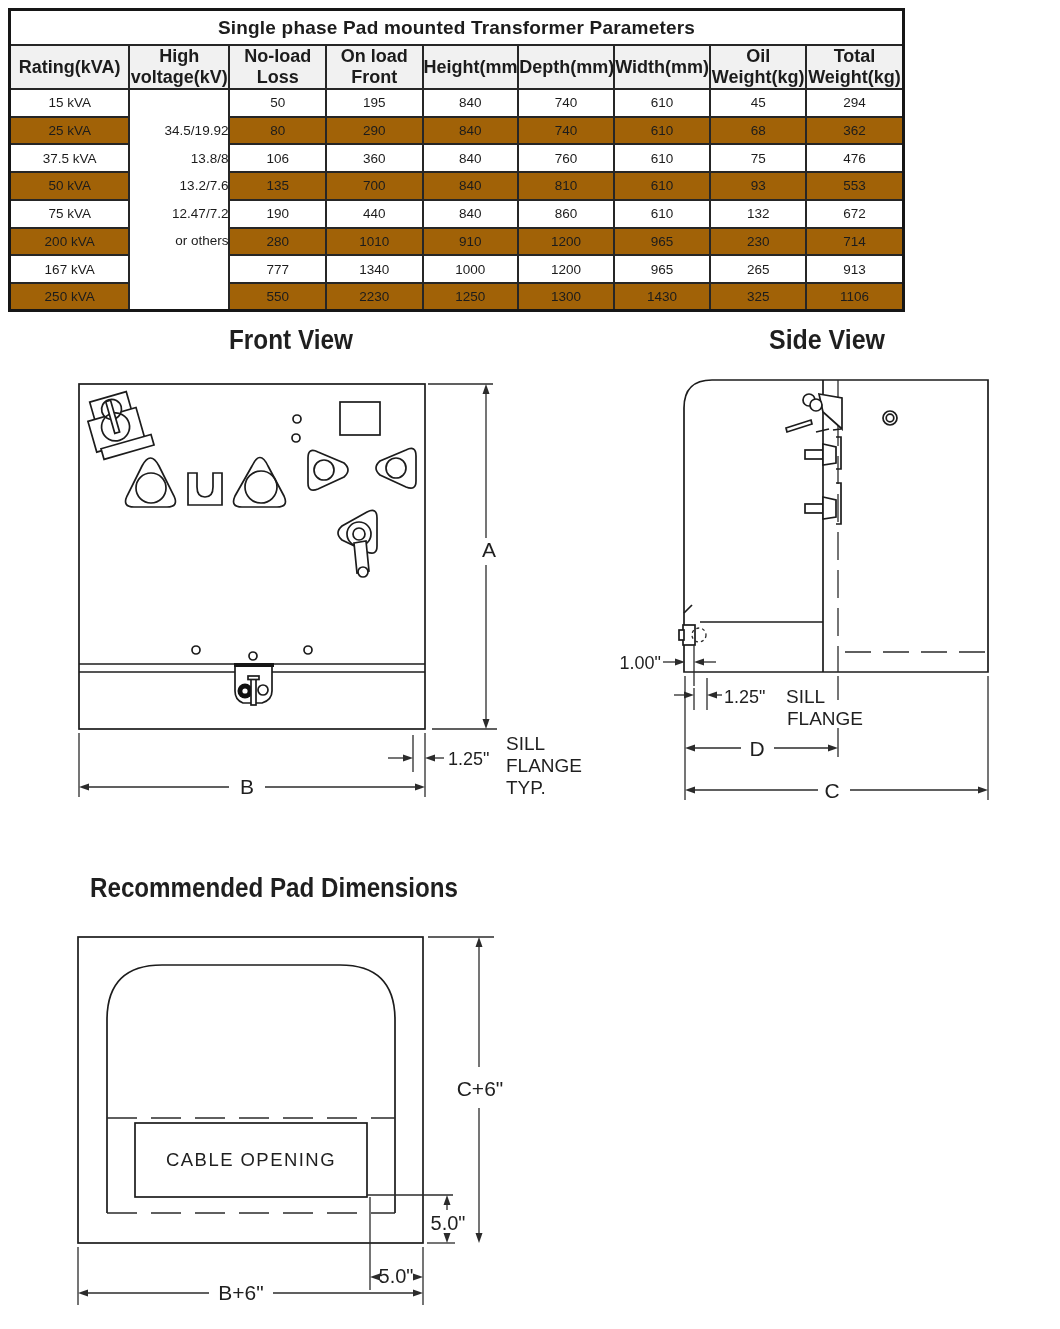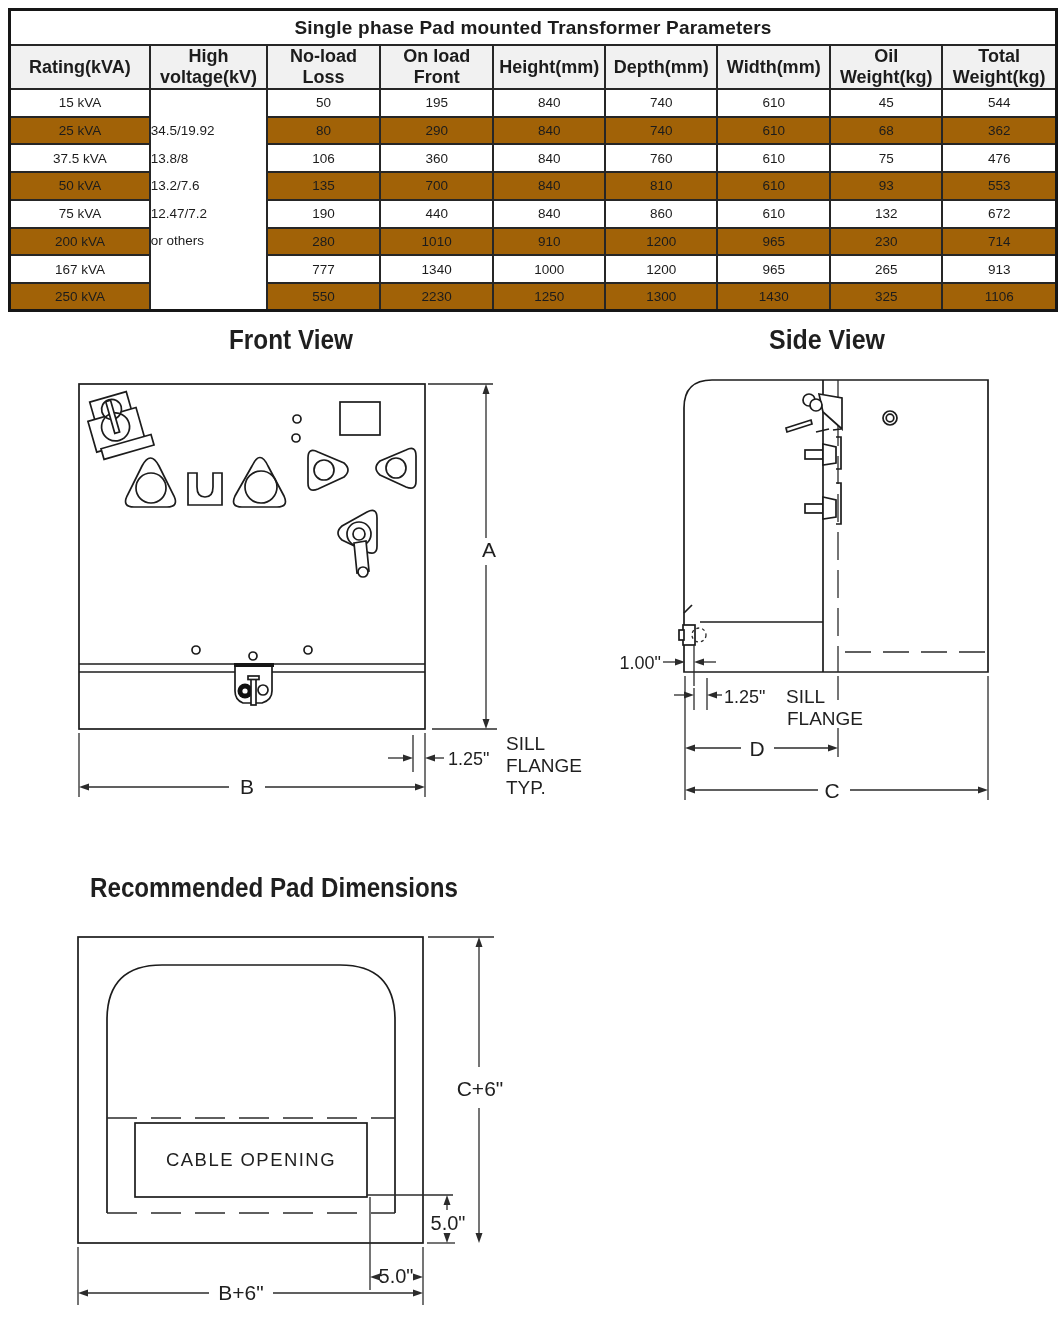--- a/index.html
+++ b/index.html
@@ -1,28 +1,28 @@
 <!DOCTYPE html>
 <html><head>
 <meta charset="utf-8">
 <style>
   html,body{margin:0;padding:0;background:#ffffff;}
   body{width:1060px;height:1329px;position:relative;font-family:"Liberation Sans",sans-serif;color:#1c1c1c;}
 
   
-  .doc-table-wrap{position:absolute;left:8px;top:8px;width:1050px;}
+  .doc-table-wrap{position:absolute;left:8px;top:8px;width:897px;}
   table.spec{width:100%;border-collapse:collapse;table-layout:fixed;border:3px solid #161616;}
   table.spec td,table.spec th{border:2px solid #262626;text-align:center;vertical-align:middle;padding:0;overflow:hidden;}
   .title-row th{height:33px;font-size:19px;font-weight:bold;background:#ffffff;letter-spacing:.2px;border-bottom:3px solid #161616;}
   .head-row th{height:33px;font-size:18px;font-weight:bold;background:#f1f1f1;border-bottom:3px solid #161616;}
   tr.data-row{height:27px;}
   tr.data-row td{font-size:13.5px;background:#ffffff;}
   tr.data-row.alt td{background:#a16207;}
   td.hv-cell{background:#ffffff !important;vertical-align:top;}
-  .hvline{height:27.4px;line-height:27.4px;font-size:13.5px;text-align:left;}
+  .hvline{height:27.4px;line-height:27.4px;font-size:13.5px;text-align:right;}
 
   
   svg{position:absolute;}
   svg text{font-family:"Liberation Sans",sans-serif;fill:#1f1f1f;}
   .obj{fill:#ffffff;stroke:#1c1c1c;stroke-width:1.7;}
   .objthin{fill:none;stroke:#1c1c1c;stroke-width:1.7;}
   .dim{stroke:#2b2b2b;stroke-width:1.3;fill:none;}
   .ah{fill:#2b2b2b;stroke:none;}
   .dtxt{font-size:18px;}
   .ltxt{font-size:21px;}
@@ -71,21 +71,21 @@
       <div class="hvline">or others</div>
       <div class="hvline"></div>
       <div class="hvline"></div>
     </td>
     <td>50</td>
     <td>195</td>
     <td>840</td>
     <td>740</td>
     <td>610</td>
     <td>45</td>
-    <td>544</td>
+    <td>294</td>
   </tr>
   <tr class="data-row alt">
     <td>25 kVA</td>
     <td>80</td>
     <td>290</td>
     <td>840</td>
     <td>740</td>
     <td>610</td>
     <td>68</td>
     <td>362</td>

